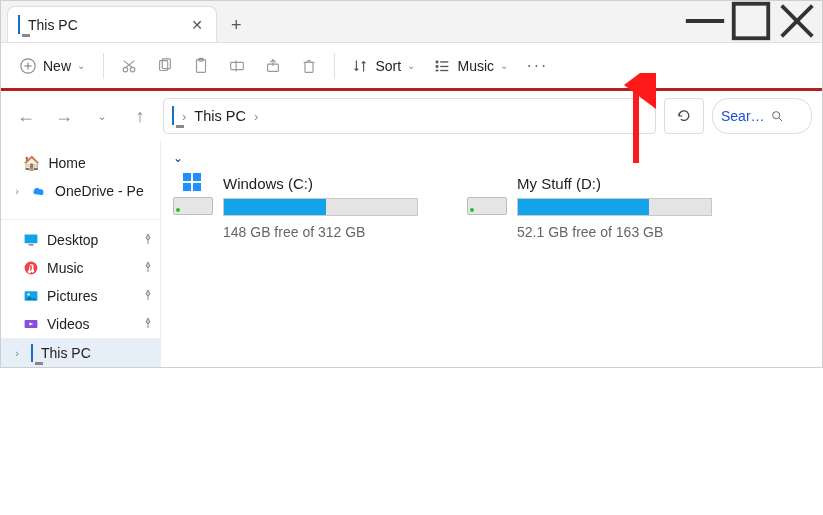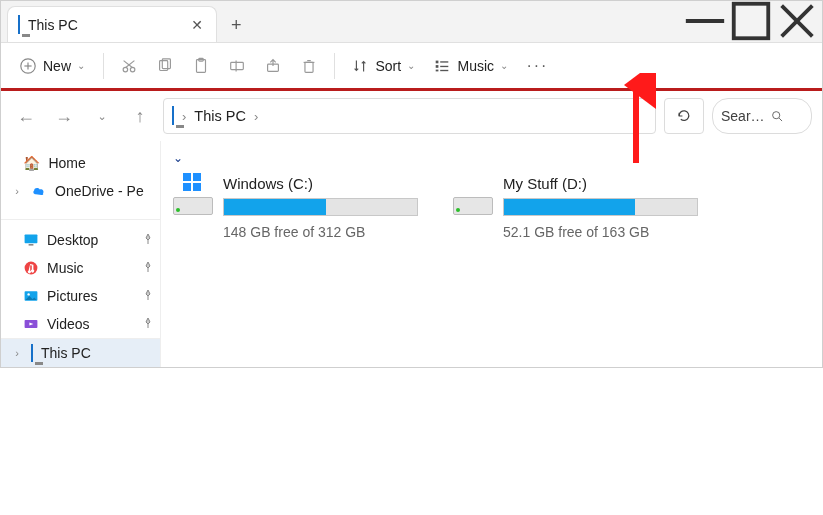--- a/index.html
+++ b/index.html
@@ -23,40 +23,40 @@
   .new-btn .chev, .tbtn .chev { font-size: 10px; color: #888; }
   .divider { width: 1px; height: 26px; background: #e0e0e0; margin: 0 4px; }
   .spacer { flex: 1; }
   
   .navrow { height: 50px; display: flex; align-items: center; padding: 8px 10px; gap: 8px; }
   .navbtn { width: 30px; height: 30px; display: flex; align-items: center; justify-content: center; color: #888; font-size: 18px; }
   .addr { flex: 1; height: 36px; border: 1px solid #dcdcdc; border-radius: 4px; display: flex; align-items: center; padding: 0 8px; gap: 8px; }
   .addr .crumb { font-size: 14.5px; color: #222; }
   .addr .sep { color: #888; font-size: 13px; }
   .refresh { width: 40px; height: 36px; border: 1px solid #dcdcdc; border-radius: 4px; display: flex; align-items: center; justify-content: center; color: #444; }
-  .search { width: 100px; height: 36px; border: 1px solid #dcdcdc; border-radius: 16px; display: flex; align-items: center; padding: 0 8px; color: #404040; font-size: 14px; gap: 6px; white-space: nowrap; overflow: hidden; }
+  .search { width: 100px; height: 36px; border: 1px solid #dcdcdc; border-radius: 16px; display: flex; align-items: center; padding: 0 8px; color: #1d4ed8; font-size: 14px; gap: 6px; white-space: nowrap; overflow: hidden; }
   .search .sicon { color: #666; }
   
   .body { flex: 1; display: flex; overflow: hidden; }
   .sidebar { width: 160px; border-right: 1px solid #eee; padding-top: 8px; overflow: hidden; display: flex; flex-direction: column; }
   .sitem { display: flex; align-items: center; gap: 8px; padding: 6px 8px 6px 22px; font-size: 14px; color: #222; position: relative; white-space: nowrap; }
   .sitem.withchev { padding-left: 10px; }
   .sitem .chev { width: 12px; color: #888; font-size: 11px; text-align: center; }
   .sitem .pin { color: #888; position: absolute; right: 6px; }
   .sitem .pin svg { width: 12px; height: 12px; }
   .sitem.selected { background: #e6eef7; }
   .sgap { height: 10px; }
   .shrule { height: 1px; background: #eee; margin: 6px 0; }
   .sidebar-spacer { flex: 1; }
   .sidebar-bottom { border-top: 1px solid #eee; }
   
   .content { flex: 1; padding: 10px 12px; overflow: auto; }
   .section-h { display: flex; align-items: center; gap: 6px; color: #153a8a; font-size: 16px; margin-bottom: 10px; }
   .section-h .chv { color: #153a8a; font-size: 12px; }
-  .drives { display: flex; gap: 30px; }
+  .drives { display: flex; gap: 44px; }
   .drive { display: flex; gap: 10px; width: 250px; }
   .drive-icon { width: 40px; height: 40px; position: relative; flex: 0 0 40px; }
   .drive-icon .box { position: absolute; bottom: 0; left: 0; width: 40px; height: 18px; background: #e6e6e6; border: 1px solid #bcbcbc; border-radius: 2px; }
   .drive-icon .led { position: absolute; bottom: 3px; left: 3px; width: 4px; height: 4px; background: #2bbf2b; border-radius: 50%; }
   .drive-icon .winlogo { position: absolute; top: -2px; left: 10px; width: 18px; height: 18px; display: grid; grid-template-columns: 1fr 1fr; grid-template-rows: 1fr 1fr; gap: 1.5px; }
   .drive-icon .winlogo span { background: #1E90FF; }
   .drive-info { flex: 1; }
   .drive-name { font-size: 15px; color: #222; margin-bottom: 6px; white-space: nowrap; }
   .bar { width: 195px; height: 18px; background: #e4e4e4; border: 1px solid #c8c8c8; position: relative; }
   .bar .fill { position: absolute; left: 0; top: 0; bottom: 0; background: #12a3eb; }

